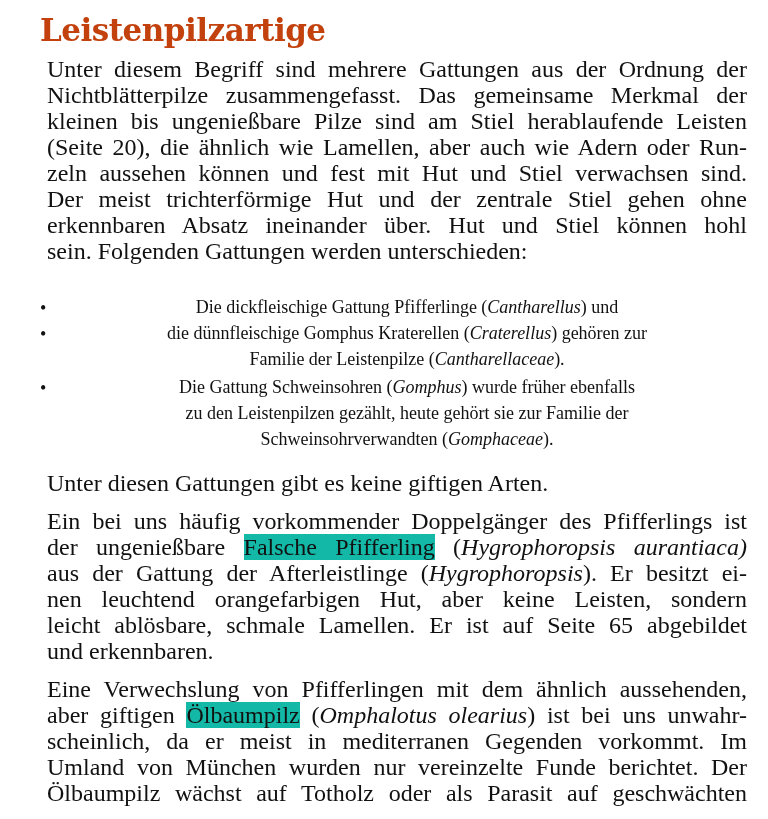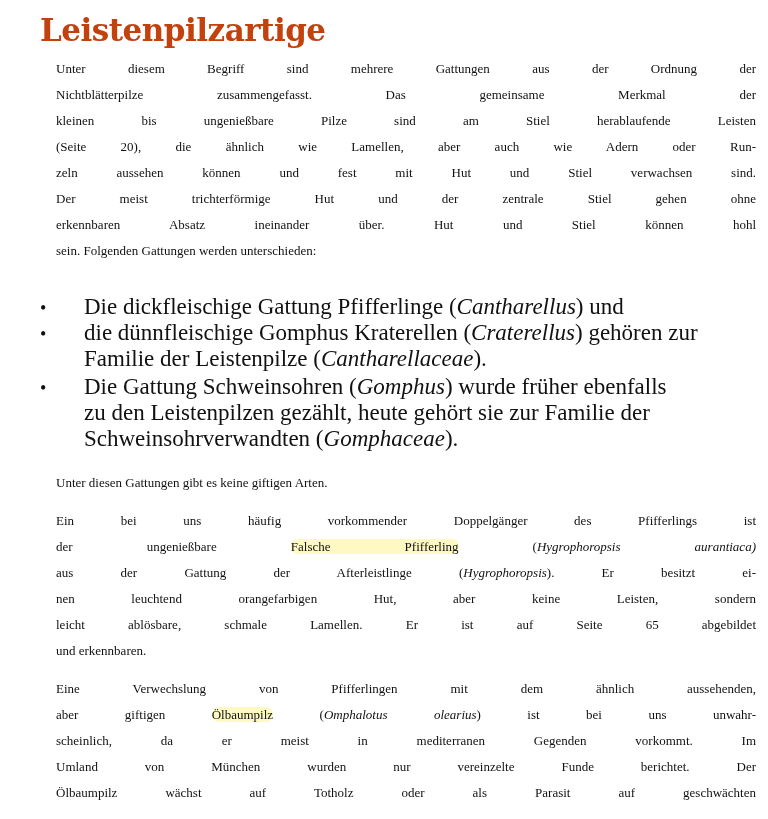--- a/index.html
+++ b/index.html
@@ -2,29 +2,29 @@
 <html><head>
 <meta charset="utf-8">
 <style>
   html, body { margin: 0; padding: 0; background: #ffffff; }
   body { width: 768px; height: 819px; overflow: hidden; position: relative;
          font-family: "Liberation Serif", "DejaVu Serif", serif; color: #111; }
   .page { position: absolute; left: 40px; top: 0; width: 700px; }
   h1 { position: absolute; left: 0; top: 12px; margin: 0;
        font-family: "DejaVu Serif", serif; font-weight: bold; font-size: 31px;
        letter-spacing: -0.5px; color: #c2410c; white-space: nowrap; }
-  .line { position: absolute; left: 16px; width: 700px; font-size: 13px;
+  .line { position: absolute; left: 7px; width: 700px; font-size: 24px;
           line-height: 26px; white-space: nowrap; text-align: justify;
           text-align-last: justify; }
   .line.last { text-align-last: left; font-family: Liberation Serif, serif; }
-  .bl { position: absolute; left: 44px; width: 666px; font-size: 23px;
-        line-height: 26px; white-space: nowrap; }
+  .bl { position: absolute; left: 34px; width: 666px; font-size: 18px;
+        line-height: 26px; white-space: nowrap; text-align: center; }
   .bullet { position: absolute; left: 0px; font-size: 18px; line-height: 26px; }
   i { font-style: italic; }
-  .hl { background: #fef9c3; border-radius: 7px; }
+  .hl { background: #14b8a6; }
 </style>
 </head>
 <body>
 
 <div class="page">
   <h1>Leistenpilzartige</h1>
 
   <div>
     <div class="line" style="top:56px">Unter diesem Begriff sind mehrere Gattungen aus der Ordnung der</div>
     <div class="line" style="top:82px">Nichtblätterpilze zusammengefasst. Das gemeinsame Merkmal der</div>

